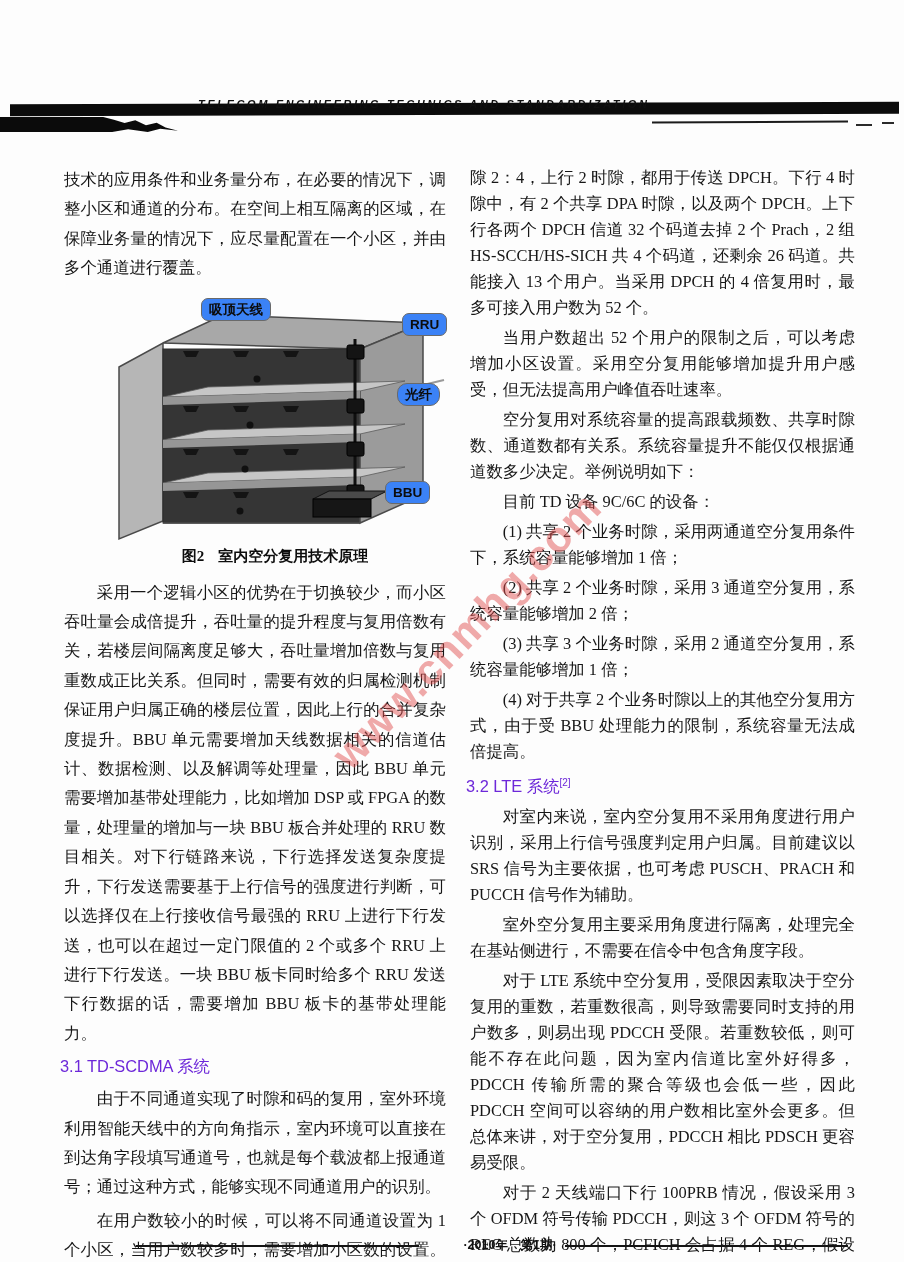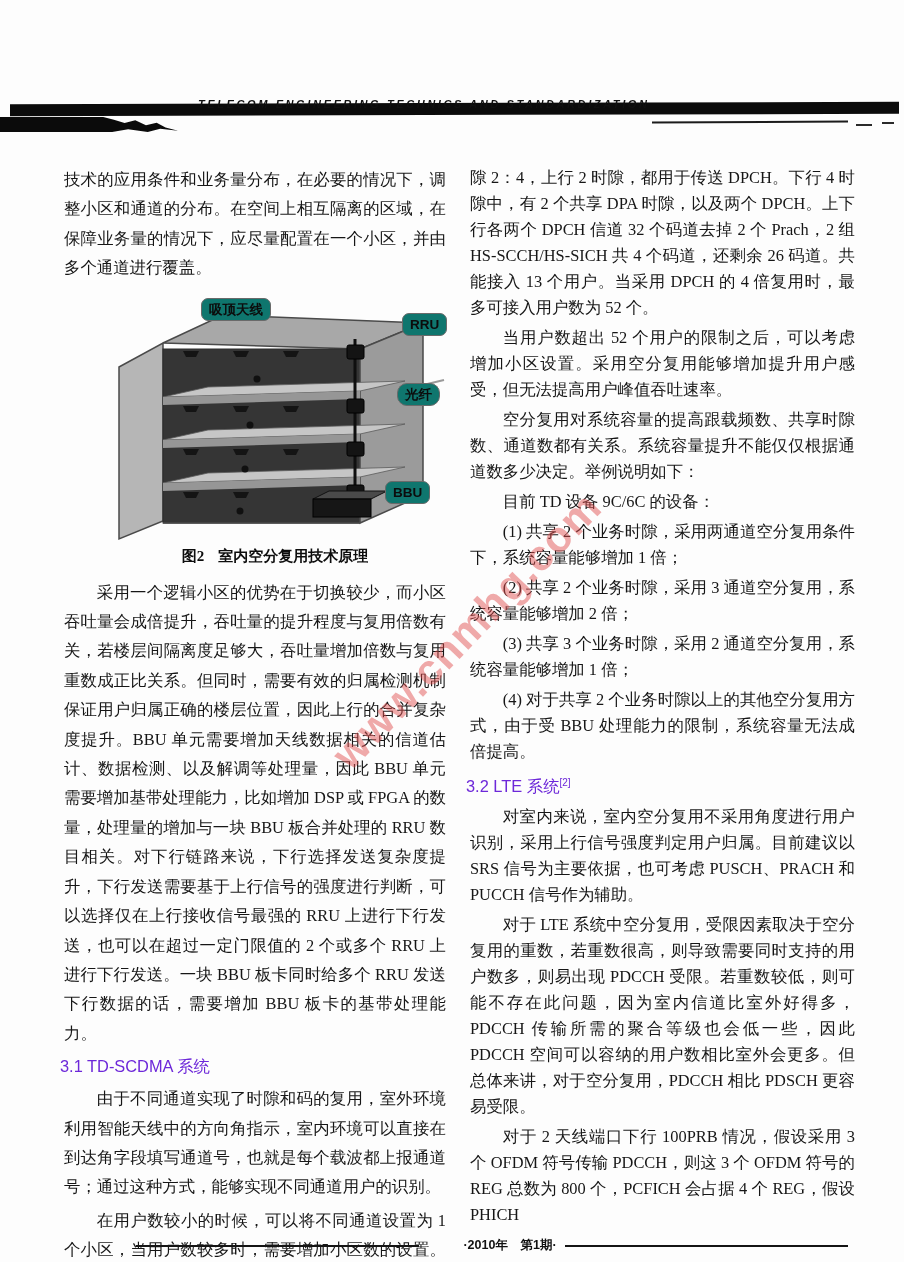--- a/index.html
+++ b/index.html
@@ -41,21 +41,21 @@
   .sec-heading {
     font-family:"Liberation Sans","DejaVu Sans",sans-serif;
     font-weight:bold; font-size:15.5px; color:#6d28d9;
     margin:3px 0 2px 0 !important; text-indent:0; line-height:28px !important;
   }
   .sec-heading sup { font-size:10px; }
 
   
   .figure-wrap { position:relative; width:340px; height:250px; margin:10px 0 0 45px; }
   .fig-label {
-    position:absolute; background:#0f766e; border:1px solid #6a6a6a; border-radius:7px;
+    position:absolute; background:#3b82f6; border:1px solid #6a6a6a; border-radius:7px;
     color:#0c0c0c; font-weight:bold; font-size:13.5px; line-height:19px;
     padding:1px 7px; white-space:nowrap;
     font-family:"Liberation Sans","DejaVu Sans",sans-serif;
   }
   .fig-caption {
     width:340px; margin:4px 0 12px 45px; text-align:center;
     font-weight:bold; font-size:15px; color:#0d0d0d;
   }
   .fig-caption .cap-no { margin-right:14px; }
 
@@ -169,20 +169,21 @@
     <p class="para">空分复用对系统容量的提高跟载频数、共享时隙数、通道数都有关系。系统容量提升不能仅仅根据通道数多少决定。举例说明如下：</p>
     <p class="para">目前 TD 设备 9C/6C 的设备：</p>
     <p class="para">(1) 共享 2 个业务时隙，采用两通道空分复用条件下，系统容量能够增加 1 倍；</p>
     <p class="para">(2) 共享 2 个业务时隙，采用 3 通道空分复用，系统容量能够增加 2 倍；</p>
     <p class="para">(3) 共享 3 个业务时隙，采用 2 通道空分复用，系统容量能够增加 1 倍；</p>
     <p class="para">(4) 对于共享 2 个业务时隙以上的其他空分复用方式，由于受 BBU 处理能力的限制，系统容量无法成倍提高。</p>
     <p class="sec-heading">
       <span>3.2 LTE 系统</span><sup>[2]</sup>
     </p>
     <p class="para">对室内来说，室内空分复用不采用角度进行用户识别，采用上行信号强度判定用户归属。目前建议以 SRS 信号为主要依据，也可考虑 PUSCH、PRACH 和 PUCCH 信号作为辅助。</p>
+    <p class="para">室外空分复用主要采用角度进行隔离，处理完全在基站侧进行，不需要在信令中包含角度字段。</p>
     <p class="para">对于 LTE 系统中空分复用，受限因素取决于空分复用的重数，若重数很高，则导致需要同时支持的用户数多，则易出现 PDCCH 受限。若重数较低，则可能不存在此问题，因为室内信道比室外好得多，PDCCH 传输所需的聚合等级也会低一些，因此 PDCCH 空间可以容纳的用户数相比室外会更多。但总体来讲，对于空分复用，PDCCH 相比 PDSCH 更容易受限。</p>
     <p class="para">对于 2 天线端口下行 100PRB 情况，假设采用 3 个 OFDM 符号传输 PDCCH，则这 3 个 OFDM 符号的 REG 总数为 800 个，PCFICH 会占据 4 个 REG，假设 PHICH</p>
   </div>
 
   <div class="footer">
     <div class="fline"></div>
     <div class="ftext">·2010年　第1期·</div>
     <div class="fline"></div>
   </div>
 

